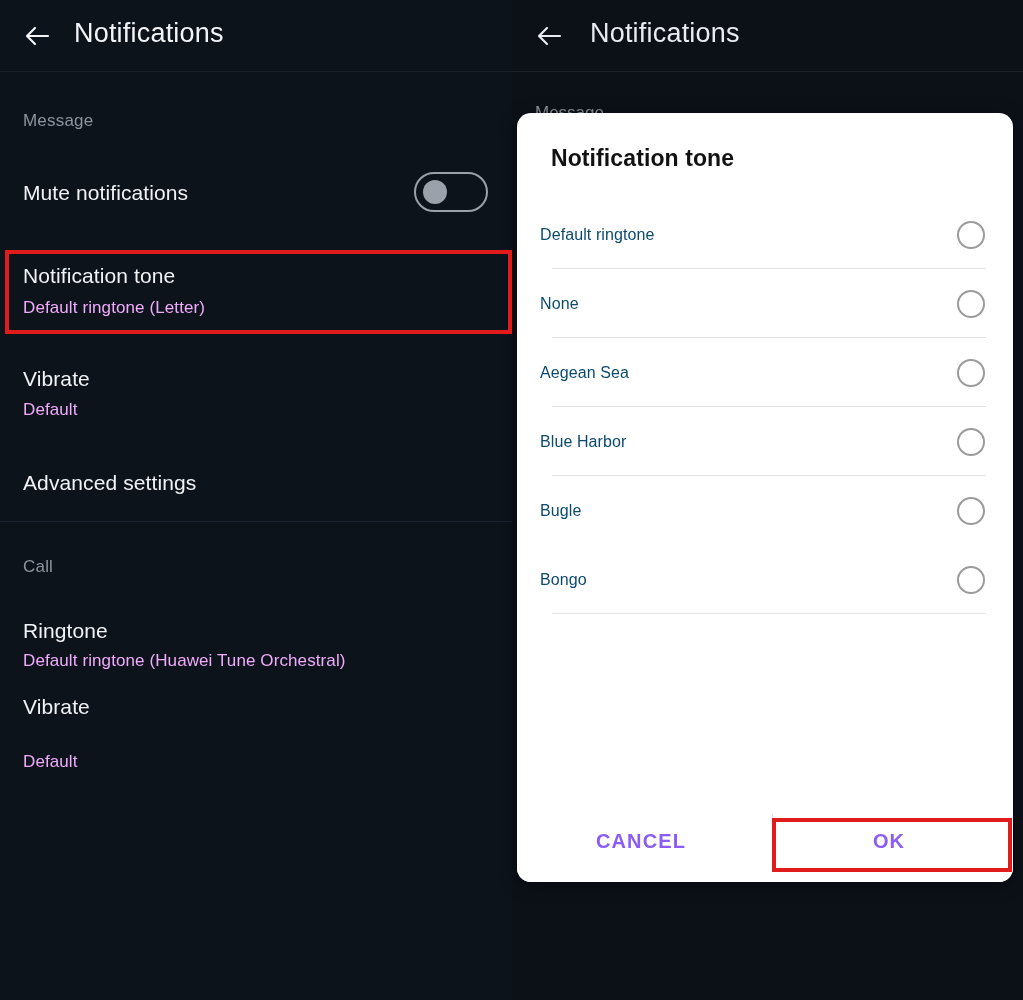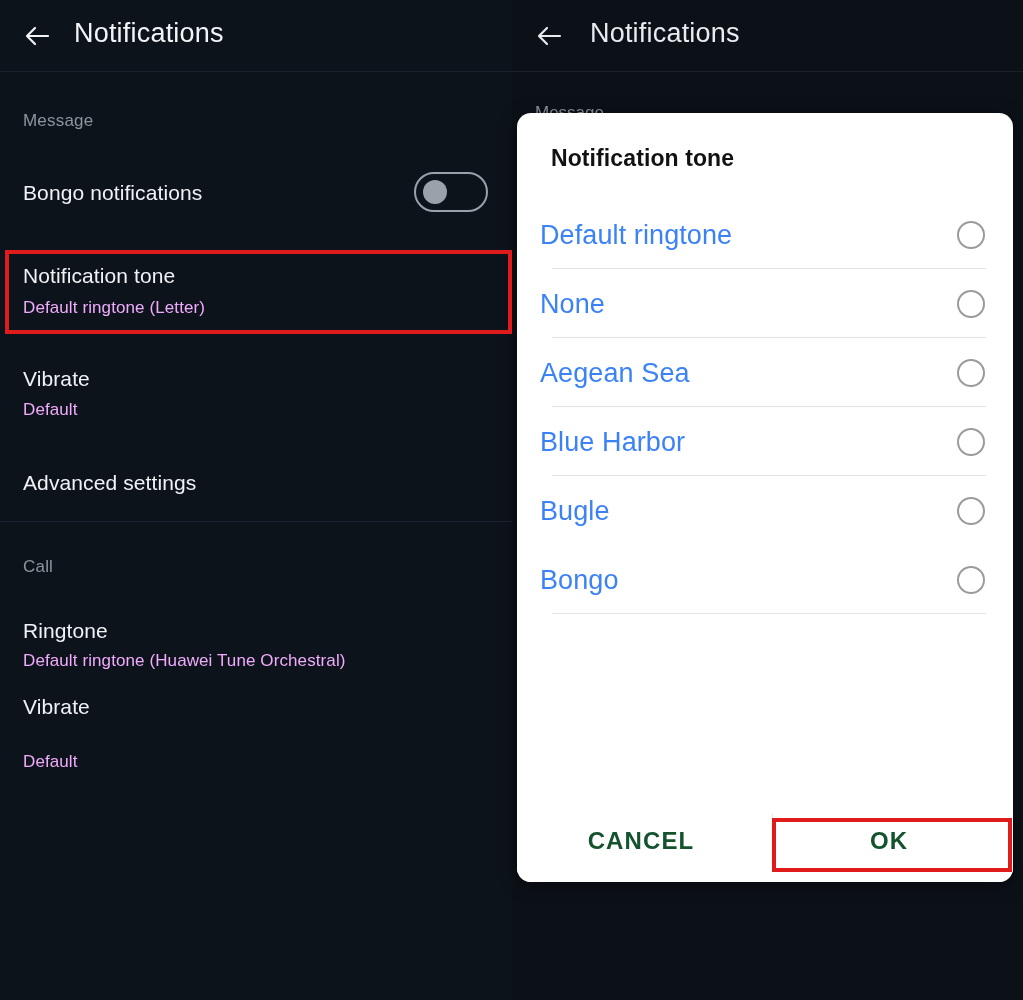--- a/index.html
+++ b/index.html
@@ -81,21 +81,21 @@
   }
   .tone-list {
     position: absolute; left: 0; top: 87px; width: 496px; height: 595px;
     overflow: hidden;
   }
   .tone-row {
     position: relative; height: 69px; width: 496px;
   }
   .tone-label {
     position: absolute; left: 23px; top: 50%; transform: translateY(-50%);
-    font-size: 27px; color: #3b82f6; letter-spacing: .1px;
+    font-size: 16px; color: #0c4a6e; letter-spacing: .1px;
   }
   .radio {
     position: absolute; right: 28px; top: 50%; transform: translateY(-50%);
     width: 28px; height: 28px; border-radius: 50%;
     border: 2px solid #9b9b9b; background: #fff;
   }
   .radio.checked {
     border: 7px solid #0a6ff0; width: 30px; height: 30px;
   }
   .tone-divider {
@@ -103,22 +103,22 @@
     background: #e3e3e3;
   }
 
   .dialog-actions {
     position: absolute; left: 0; bottom: 0; width: 496px; height: 82px;
     display: flex;
   }
   .action-btn {
     flex: 1 1 50%;
     display: flex; align-items: center; justify-content: center;
-    font-size: 24px; font-weight: bold; letter-spacing: 1.1px;
-    color: #14532d; background: #fff; border: none;
+    font-size: 20px; font-weight: bold; letter-spacing: 1.1px;
+    color: #8b5cf6; background: #fff; border: none;
     font-family: "Liberation Sans", sans-serif;
     cursor: pointer;
   }
   .action-divider {
     position: absolute; left: 255px; top: 14px; width: 1px; height: 40px;
     background: #e3e3e3;
   }
   
   .behind-text {
     position: absolute; left: 535px; top: 103px;
@@ -139,21 +139,21 @@
           <path d="M26 15 H5 M13 7 L5 15 L13 23" fill="none" stroke="#f2f4f7" stroke-width="2.2" stroke-linecap="round" stroke-linejoin="round"></path>
         </svg>
       </div>
       <div class="appbar-title">Notifications</div>
       <div class="appbar-divider"></div>
     </div>
 
     <div class="section-label" style="top:111px">Message</div>
 
     <div>
-      <div class="row-title" style="top:181px">Bongo notifications</div>
+      <div class="row-title" style="top:181px">Mute notifications</div>
       <div class="toggle" style="top:172px; left:414px">
         <div class="knob"></div>
       </div>
     </div>
 
     <div>
       <div class="row-title" style="top:264px">Notification tone</div>
       <div class="row-sub" style="top:298px">Default ringtone (Letter)</div>
     </div>
 

